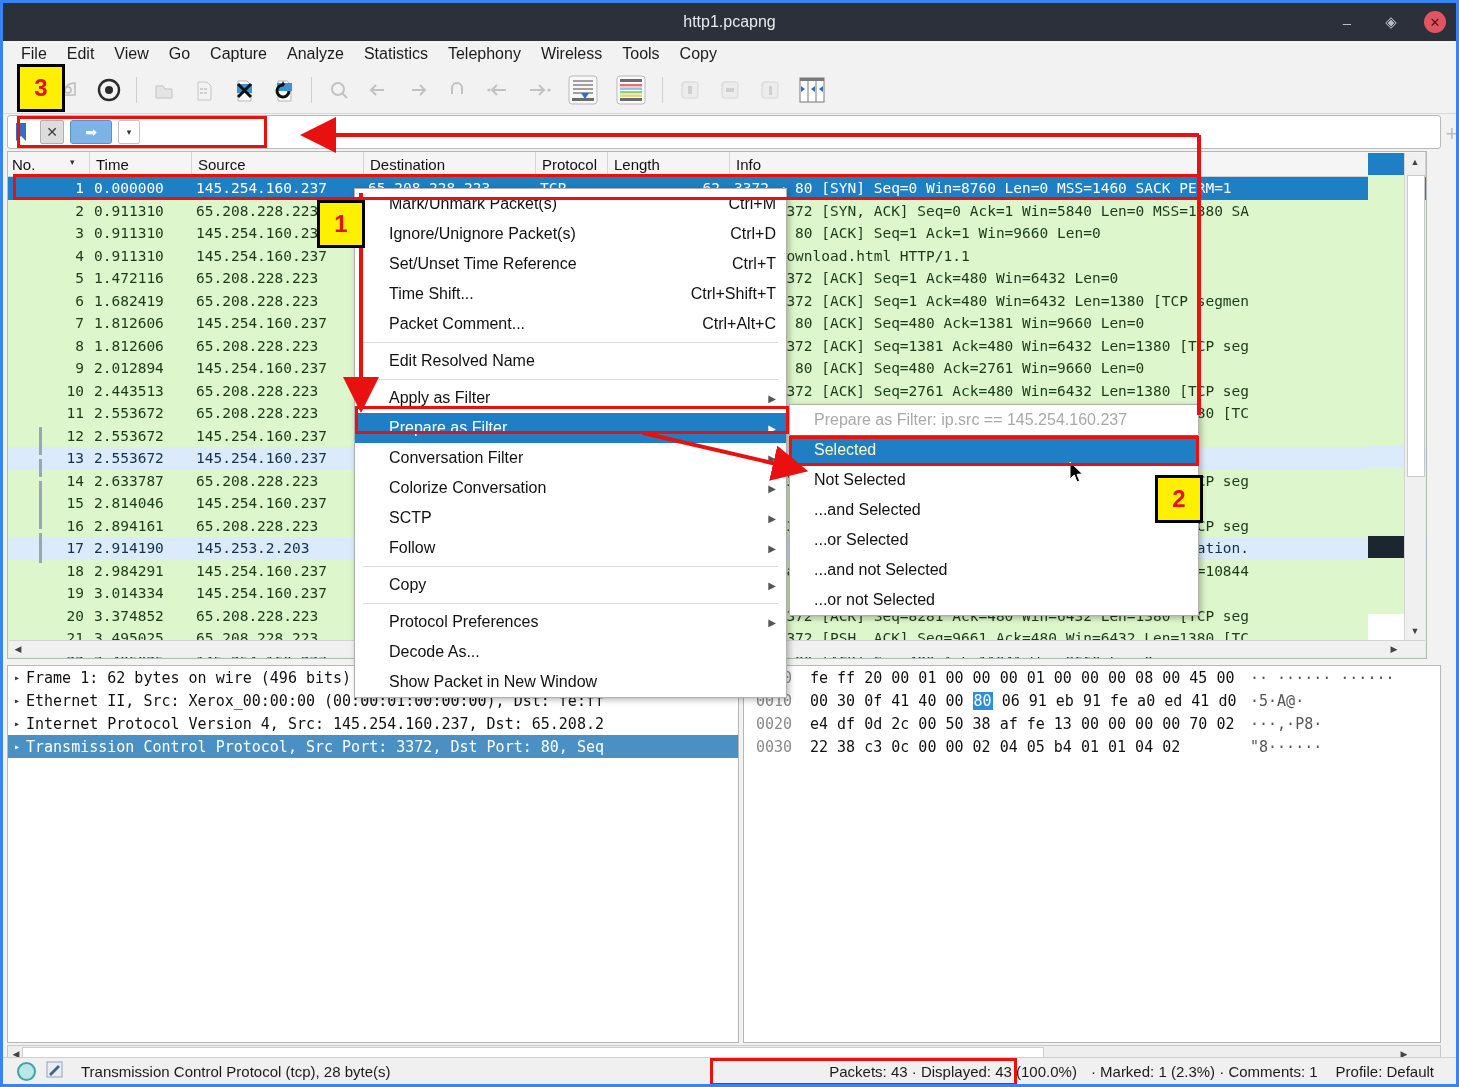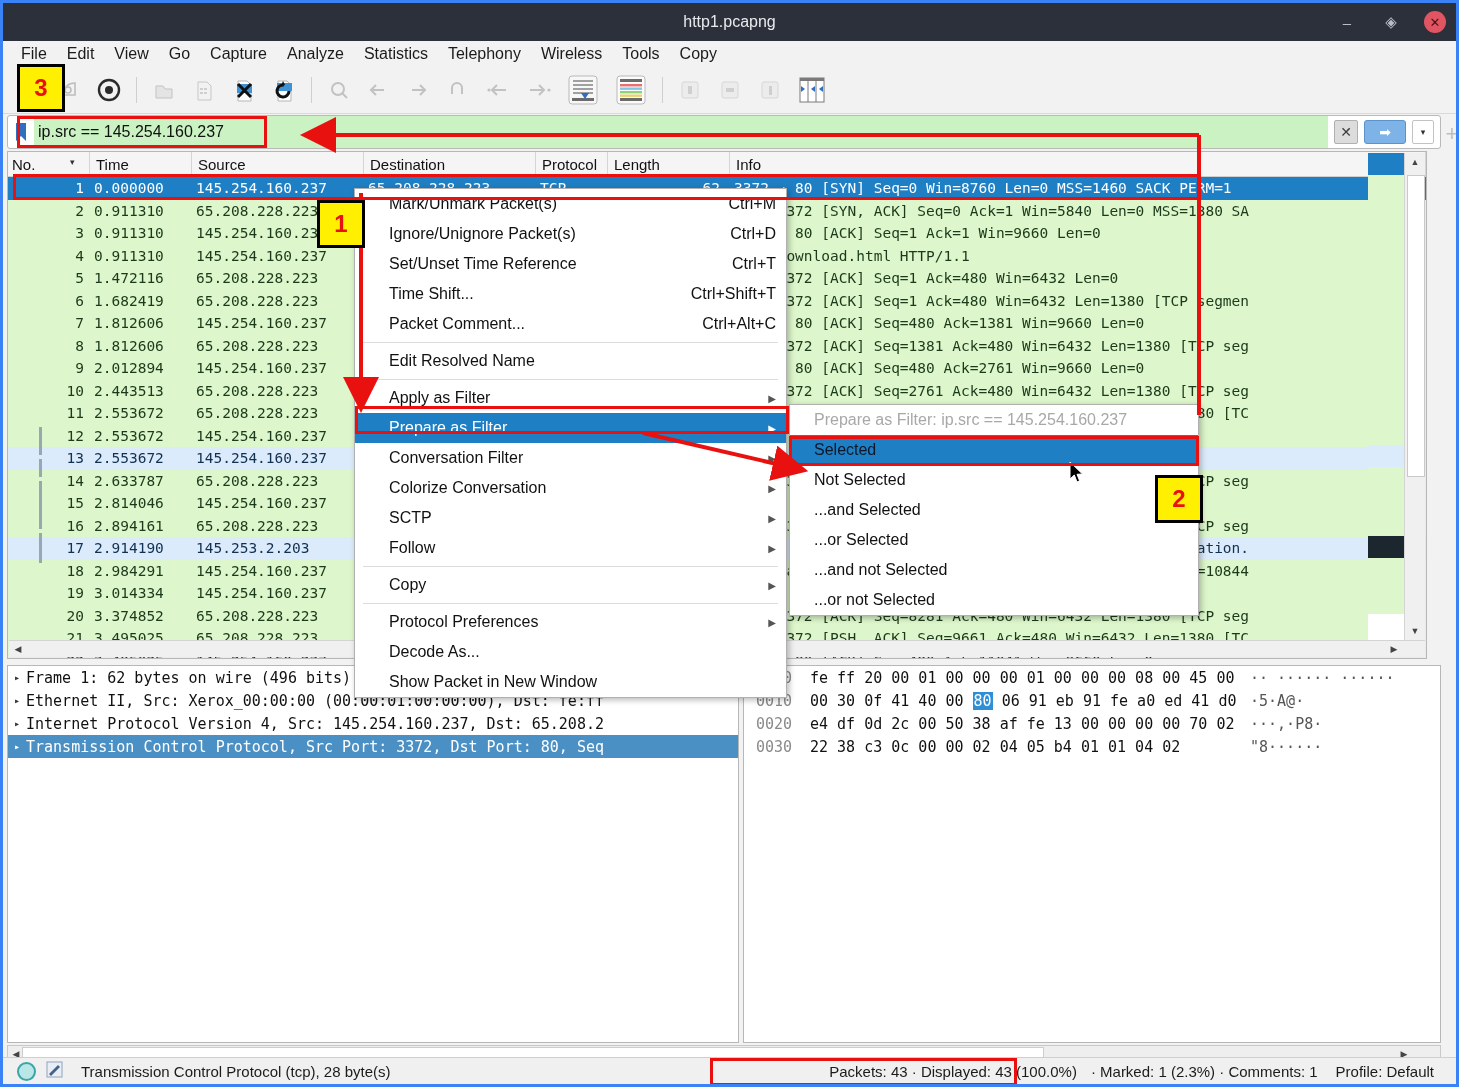--- a/index.html
+++ b/index.html
@@ -148,21 +148,21 @@
   .ctxitem.hl .ctxsub{color:#fff;}
   .ctxsep{height:1px;background:#dcdcdc;margin:3px 8px;}
 
   .submenu{
     position:absolute;left:786px;top:401px;width:410px;
     background:#fff;border:1px solid #b0b0b0;box-shadow:2px 2px 6px rgba(0,0,0,.28);
     font-size:16px;color:#111;box-sizing:border-box;
   }
   .subtitle{height:30px;display:flex;align-items:center;padding-left:24px;color:#a8a8a8;}
   .subitem{height:30px;display:flex;align-items:center;padding-left:24px;}
-  .subitem.hl{background:#1e7fc4;color:#0f172a;}
+  .subitem.hl{background:#1e7fc4;color:#fef9c3;}
 
   
   .redbox{position:absolute;border:3px solid #e8110f;box-sizing:border-box;pointer-events:none;}
   .yellowbox{position:absolute;background:#ffef00;border:3px solid #000;box-sizing:border-box;
     display:flex;align-items:center;justify-content:center;color:#e8110f;font-weight:bold;font-size:24px;}
   svg.arrowlayer{position:absolute;left:0;top:0;width:1459px;height:1087px;pointer-events:none;}
 
   .cursor{position:absolute;left:1066px;top:458px;width:16px;height:22px;}
 </style>
 </head>
@@ -332,21 +332,20 @@
         </svg>
     </div>
   </div>
 
   <div class="filterbar">
     <div class="fbookmark">
       <svg width="14" height="20">
           <path d="M2 1 h10 v18 l-5 -5 l-5 5 z" fill="#2f6fbd"></path>
         </svg>
     </div>
-    <div class="ftext" title="Apply a display filter ... &lt;Ctrl-/&gt;">ip.src == 145.254.160.237</div>
     <div class="fbtns">
       <div class="fx">✕</div>
       <div class="farrow">➡</div>
       <div class="fdrop">▾</div>
     </div>
   </div>
   <div class="fplus" style="position:absolute;left:1437px;top:118px;">+</div>
 
   <div class="plist">
     <div class="phead">

